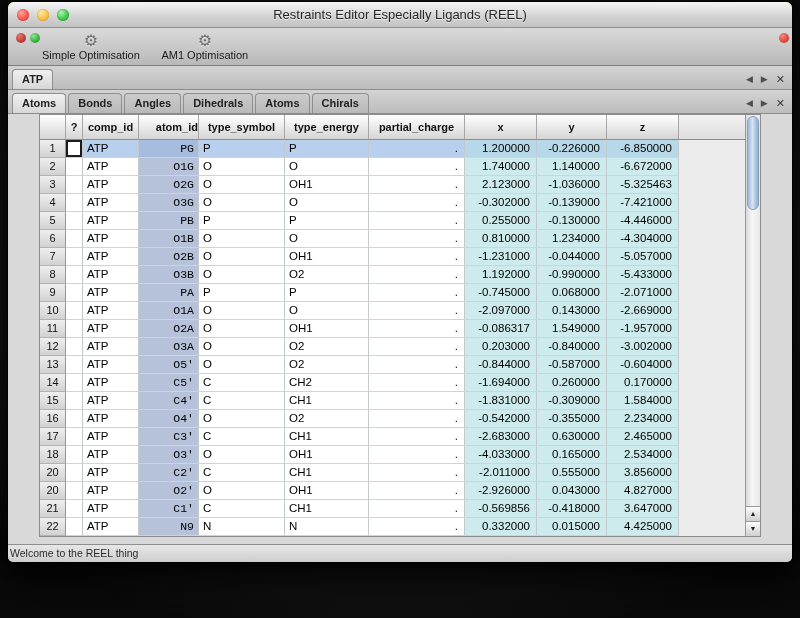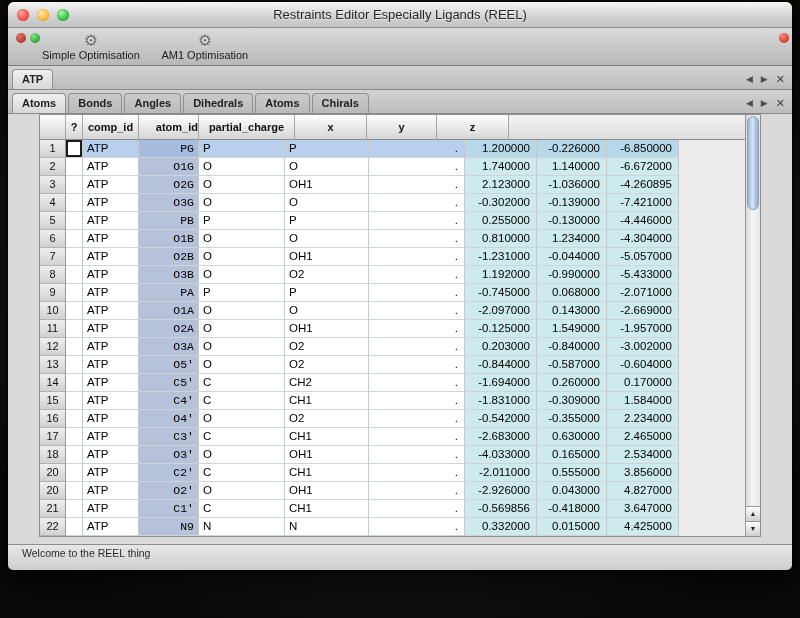--- a/index.html
+++ b/index.html
@@ -128,23 +128,23 @@
   }
   .sb-buttons{margin-top:auto;}
   .sb-btn{
     height:15px;border-top:1px solid #9a9a9a;text-align:center;
     font-size:7px;line-height:14px;color:#222;
     background:linear-gradient(#fdfdfd,#cfcfcf);cursor:default;
   }
 
   
   .statusbar{
-    height:26px;background:linear-gradient(#e7e7e7,#cecece);
+    height:18px;background:linear-gradient(#e7e7e7,#cecece);
     border-top:1px solid #8e8e8e;border-radius:0 0 5px 5px;
-    font-size:10.5px;line-height:17px;color:#2b2b2b;padding-left:14px;
+    font-size:10.5px;line-height:17px;color:#2b2b2b;padding-left:2px;
   }
 </style>
 </head>
 <body>
 
 <div class="window">
 
   <div class="titlebar">
     <div class="lights">
       <div class="light red"></div>
@@ -192,20 +192,22 @@
   </div>
 
   <div class="content">
     <div class="grid-wrap">
       <div class="grid-cols">
         <div class="grid-header-row">
           <div class="hcell col-num"></div>
           <div class="hcell col-q">?</div>
           <div class="hcell col-comp">comp_id</div>
           <div class="hcell col-atom">atom_id</div>
+          <div class="hcell col-sym">type_symbol</div>
+          <div class="hcell col-energy">type_energy</div>
           <div class="hcell col-charge">partial_charge</div>
           <div class="hcell col-x">x</div>
           <div class="hcell col-y">y</div>
           <div class="hcell col-z">z</div>
           <div class="hcell col-fill"></div>
         </div>
         <div class="grid-body">
   <div class="grid-row selected">
     <div class="cell col-num rownum">1</div>
     <div class="cell col-q"></div>
@@ -237,21 +239,21 @@
   <div class="grid-row">
     <div class="cell col-num rownum">3</div>
     <div class="cell col-q"></div>
     <div class="cell col-comp">ATP</div>
     <div class="cell col-atom">O2G</div>
     <div class="cell col-sym">O</div>
     <div class="cell col-energy">OH1</div>
     <div class="cell col-charge num">.</div>
     <div class="cell col-x num">2.123000</div>
     <div class="cell col-y num">-1.036000</div>
-    <div class="cell col-z num">-4.260895</div>
+    <div class="cell col-z num">-5.325463</div>
     <div class="cell col-fill"></div>
   </div>
 
   <div class="grid-row">
     <div class="cell col-num rownum">4</div>
     <div class="cell col-q"></div>
     <div class="cell col-comp">ATP</div>
     <div class="cell col-atom">O3G</div>
     <div class="cell col-sym">O</div>
     <div class="cell col-energy">O</div>
@@ -347,21 +349,21 @@
   </div>
 
   <div class="grid-row">
     <div class="cell col-num rownum">11</div>
     <div class="cell col-q"></div>
     <div class="cell col-comp">ATP</div>
     <div class="cell col-atom">O2A</div>
     <div class="cell col-sym">O</div>
     <div class="cell col-energy">OH1</div>
     <div class="cell col-charge num">.</div>
-    <div class="cell col-x num">-0.125000</div>
+    <div class="cell col-x num">-0.086317</div>
     <div class="cell col-y num">1.549000</div>
     <div class="cell col-z num">-1.957000</div>
     <div class="cell col-fill"></div>
   </div>
 
   <div class="grid-row">
     <div class="cell col-num rownum">12</div>
     <div class="cell col-q"></div>
     <div class="cell col-comp">ATP</div>
     <div class="cell col-atom">O3A</div>

